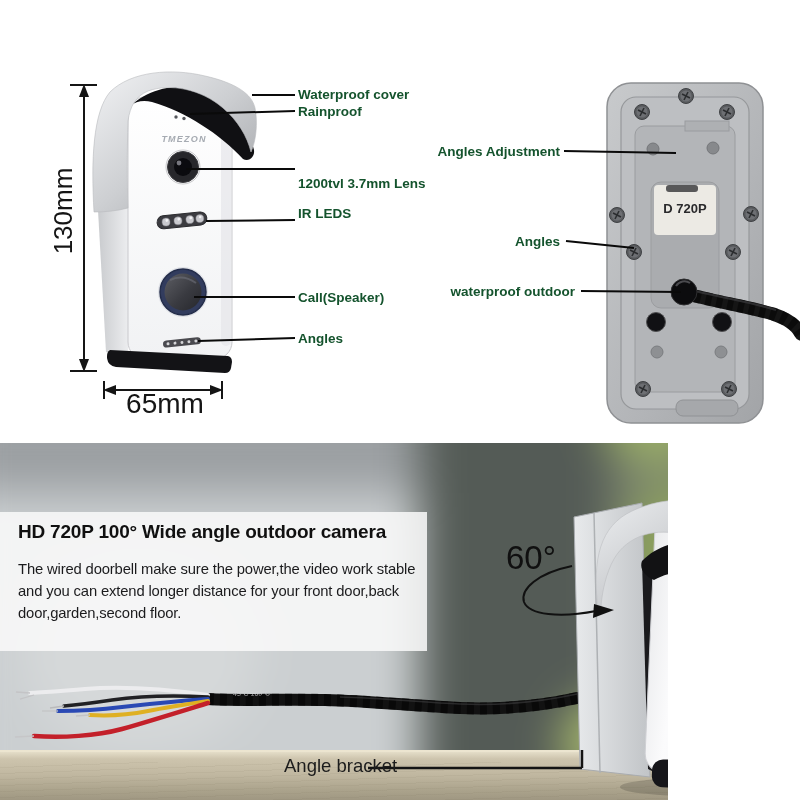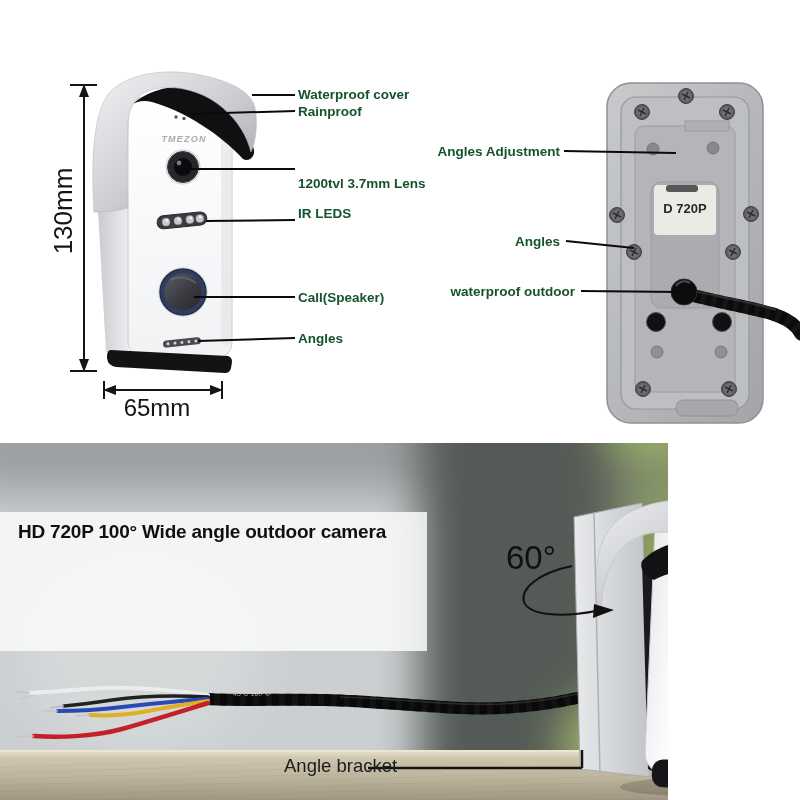--- a/index.html
+++ b/index.html
@@ -6,21 +6,21 @@
   .stage{position:relative;width:800px;height:800px;overflow:hidden;background:#fff;
          font-family:"Liberation Sans",sans-serif;color:#0a0a0a;}
   .abs{position:absolute;}
   svg{display:block;}
   
   .top{position:absolute;left:0;top:0;width:800px;height:443px;background:#fff;}
   .callout{position:absolute;font-weight:bold;font-size:13.5px;color:#14532d;white-space:nowrap;}
   .callout.right{text-align:right;}
   .dim{position:absolute;font-size:26px;color:#151515;text-align:center;white-space:nowrap;}
   .dim-v{left:16px;top:196px;width:94px;height:30px;transform:rotate(-90deg);}
-  .dim-h{left:110px;top:388px;width:94px;font-size:24px;margin-top:6px;}
+  .dim-h{left:118px;top:388px;width:94px;font-size:28px;}
   
   .bottom{position:absolute;left:0;top:443px;width:668px;height:357px;overflow:hidden;
           background:linear-gradient(105deg,#c9cdcf 0%,#c3c7c9 38%,#9aa097 50%,#60675f 58%,#6f7765 72%,#7d8670 100%);}
   .blobs{position:absolute;left:-40px;top:-40px;width:880px;height:440px;filter:blur(22px);}
   .blob{position:absolute;border-radius:50%;}
   .ledge{position:absolute;left:0;top:307px;width:800px;height:50px;
          background:linear-gradient(180deg,#e4ddc8 0%,#cdc4ad 14%,#c0b7a0 46%,#aaa28b 78%,#9d9580 100%);
          border-top:2px solid #ece5d0;}
   .ledge .grain{position:absolute;left:0;top:10px;width:800px;height:40px;opacity:.5;
          background:repeating-linear-gradient(178deg,rgba(255,255,255,0) 0 5px,rgba(96,86,62,.12) 5px 6px);}
@@ -255,20 +255,21 @@
     </div>
 
     <div class="ledge">
         <div class="grain"></div>
       </div>
 
     <div class="panel">
       <h2>
         <span style="display:block">HD 720P 100° Wide angle outdoor camera</span>
       </h2>
+      <p>The wired doorbell make sure the power,the video work stable and you can extend longer distance for your front door,back door,garden,second floor.</p>
     </div>
 
     <svg class="abs" style="left:0;top:0" width="800" height="357" viewBox="0 0 800 357">
       <defs>
         <linearGradient id="gWedge" x1="0" y1="0" x2="1" y2="0">
           <stop offset="0" stop-color="#e8eaec"></stop>
             <stop offset="1" stop-color="#c1c4c7"></stop>
         </linearGradient>
         <linearGradient id="gHood2" x1="0" y1="0" x2="1" y2="1">
           <stop offset="0" stop-color="#eceef0"></stop>

